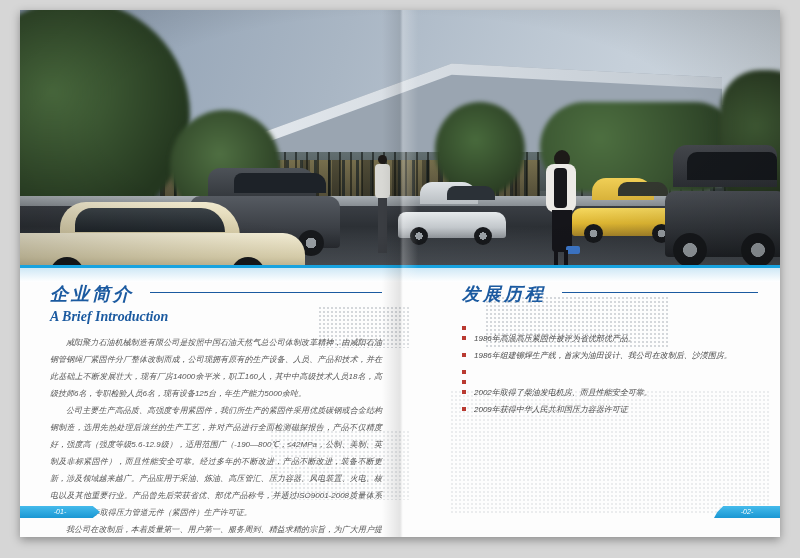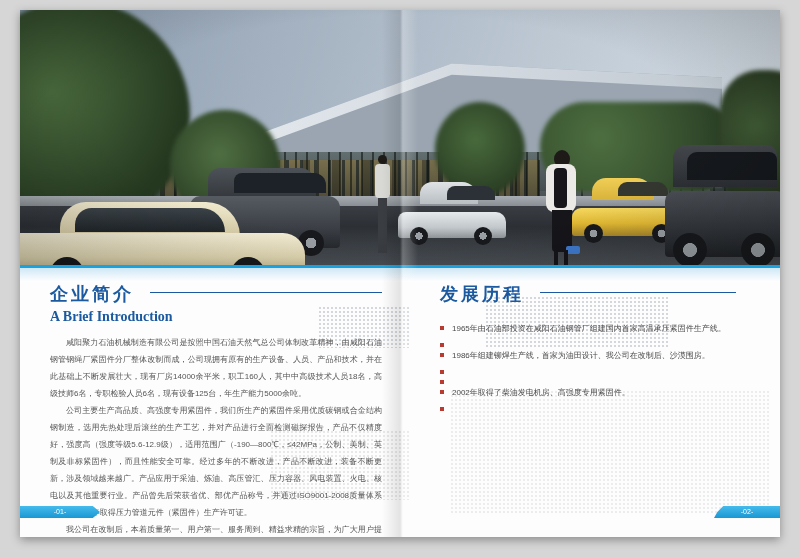--- a/index.html
+++ b/index.html
@@ -1,20 +1,20 @@
 <!DOCTYPE html>
 <html><head>
 <meta charset="utf-8">
 <style>
   html,body{margin:0;padding:0;background:#d6d6d6;}
   *{box-sizing:border-box;}
   .stage{position:relative;width:800px;height:558px;background:#d6d6d6;overflow:hidden;
          font-family:"Liberation Sans",sans-serif;}
   .spread{position:absolute;left:20px;top:10px;width:760px;height:527px;background:#fdfdfd;
-          box-shadow:0 3px 9px rgba(0,0,0,.35);overflow:hidden;}
+          box-shadow:0 3px 9px rgba(0,0,0,.35);overflow:hidden;font-style:italic;}
 
   
   .photo{position:absolute;left:0;top:0;width:760px;height:255px;overflow:hidden;
          background:linear-gradient(105deg,#8b9cb0 0%,#a9b6c4 40%,#c6d0da 75%,#cfd7de 100%);}
   .ph{position:absolute;}
   .bg-block{left:690px;top:95px;width:70px;height:95px;background:linear-gradient(180deg,#9aa6b2,#5d6773);}
   .bldg-side{left:206px;top:118px;width:32px;height:72px;background:linear-gradient(180deg,#454d57,#2e343c);
              clip-path:polygon(0 22%,100% 6%,100% 100%,0 100%);}
   .bldg-front{left:236px;top:48px;width:466px;height:140px;
       clip-path:polygon(0 55%,42% 4%,100% 14%,100% 93%,0 98%);
@@ -103,21 +103,21 @@
       background:radial-gradient(ellipse at 50% 45%,rgba(0,0,0,0) 55%,rgba(0,0,0,.22) 100%);}
   .photo-line{position:absolute;left:0;top:255px;width:760px;height:3px;background:#18a3e0;}
   .photo-fade{position:absolute;left:0;top:258px;width:760px;height:14px;
       background:linear-gradient(180deg,#cfe8f6,#ffffff);}
 
   
   .gutter{position:absolute;left:362px;top:0;width:36px;height:527px;pointer-events:none;z-index:30;
       background:linear-gradient(90deg,rgba(0,0,0,0) 0%,rgba(0,0,0,.10) 50%,rgba(255,255,255,.25) 58%,rgba(0,0,0,0) 100%);}
   .page{position:absolute;top:272px;width:380px;height:230px;}
   .page-left{left:0;padding:0 18px 0 30px;}
-  .page-right{left:368px;padding:0 32px 0 52px;}
+  .page-right{left:390px;padding:0 32px 0 52px;}
   .dots{position:absolute;background-image:radial-gradient(rgba(120,130,142,.38) .8px,rgba(0,0,0,0) .9px);
       background-size:4px 4px;pointer-events:none;}
   .title-row{display:flex;align-items:center;}
   .sec-title{margin:0;font-size:18px;font-weight:bold;color:#1b5aa0;letter-spacing:3px;white-space:nowrap;}
   .rule{flex:1;height:1px;background:#1b5aa0;margin-left:16px;margin-top:-4px;}
   .sec-sub{margin:3px 0 0 0;font-size:14px;font-weight:bold;color:#1b5aa0;
       font-family:"Liberation Serif",serif;}
   .body-text{margin-top:9px;}
   .body-text p{margin:0;font-size:8px;line-height:17px;color:#555;text-align:justify;text-indent:2em;}
   .milestones{list-style:none;margin:14px 0 0 0;padding:0;}
@@ -236,41 +236,42 @@
     </div>
 
     <div class="page page-right">
       <div class="title-row">
         <h2 class="sec-title">发展历程</h2>
         <div class="rule"></div>
       </div>
       <ul class="milestones">
         <li>
             <span class="bullet"></span>
-            <span>1965年由石油部投资在咸阳石油钢管厂组建国内首家高温承压紧固件生产线。</span>
-          </li>
-        <li>
-            <span class="bullet"></span>
+          </li>
+        <li>
+            <span class="bullet"></span>
+            <span>1986年高温高压紧固件被评为省优部优产品。</span>
           </li>
         <li>
             <span class="bullet"></span>
             <span>1986年组建铆焊生产线，首家为油田设计、我公司在改制后、沙漠围房。</span>
           </li>
         <li>
             <span class="bullet"></span>
           </li>
         <li>
             <span class="bullet"></span>
           </li>
         <li>
             <span class="bullet"></span>
-            <span>2002年取得了柴油发电机房、高强度专用紧固件。</span>
-          </li>
-        <li>
-            <span class="bullet"></span>
+            <span>2002年取得了柴油发电机房、而且性能安全可靠。</span>
+          </li>
+        <li>
+            <span class="bullet"></span>
+            <span>2009年获得中华人民共和国压力容器许可证</span>
           </li>
       </ul>
     </div>
 
     <div class="ribbon ribbon-left">-01-</div>
     <div class="ribbon ribbon-right">-02-</div>
 
     <div class="gutter"></div>
   </div>
 </div>

